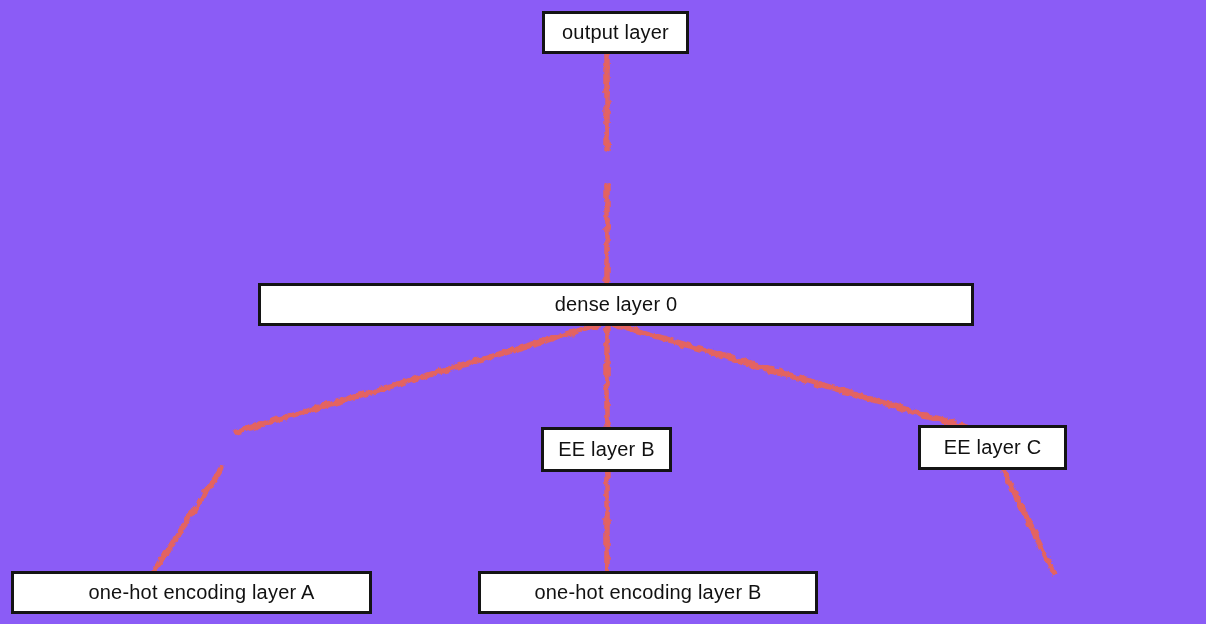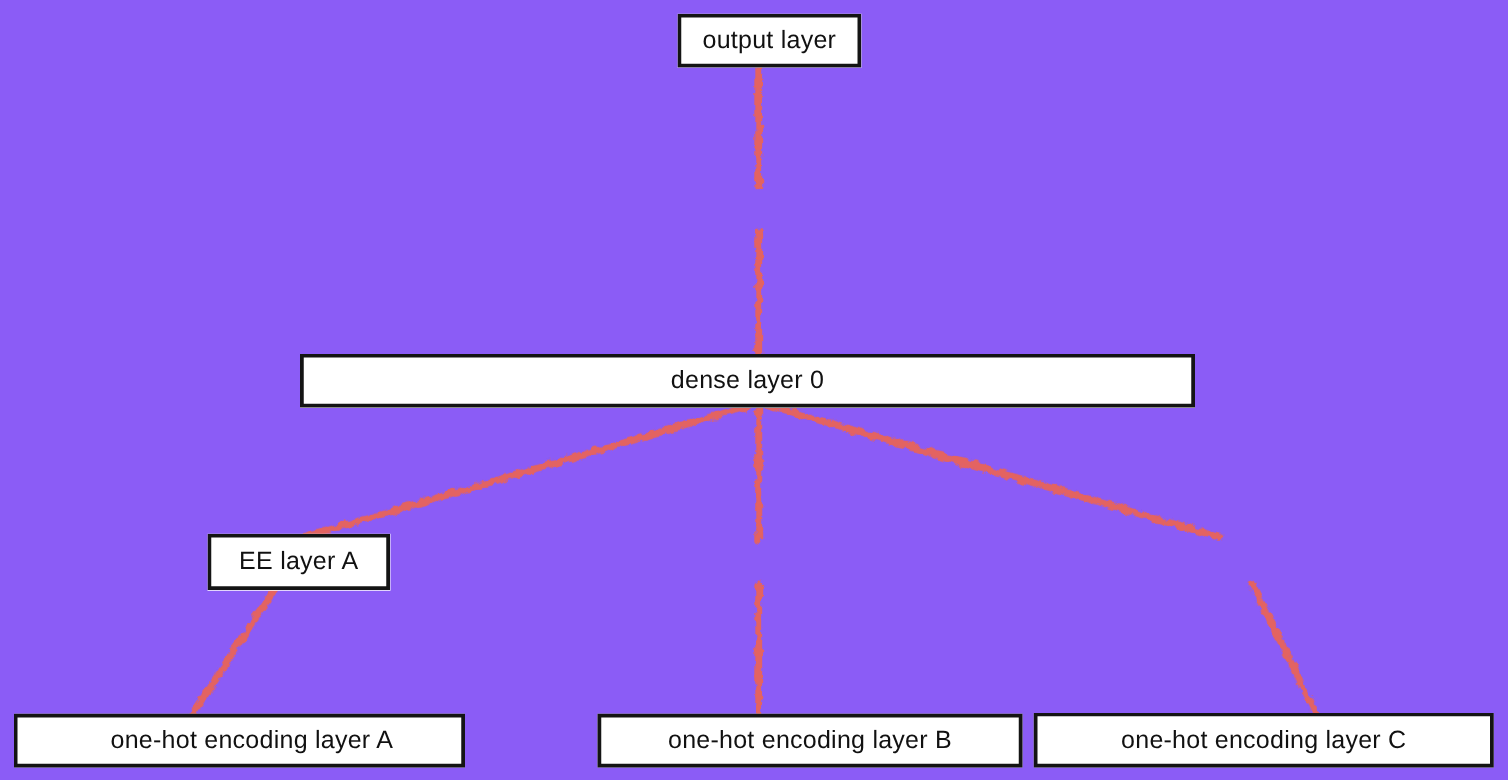--- a/index.html
+++ b/index.html
@@ -33,21 +33,21 @@
     font-size: 20px;
     display: flex;
     align-items: center;
     justify-content: center;
     white-space: nowrap;
     letter-spacing: 0.2px;
   }
   
   .n-output  { left: 542px;  top: 11px;  width: 147px; height: 43px; }
   .n-dense1  { left: 257px;  top: 147px; width: 716px; height: 43px; }
-  .n-dense0  { left: 240px;  top: 283px; width: 716px; height: 43px; }
+  .n-dense0  { left: 258px;  top: 283px; width: 716px; height: 43px; }
   .n-ee-a    { left: 166px;  top: 427px; width: 146px; height: 45px; }
   .n-ee-b    { left: 541px;  top: 427px; width: 131px; height: 45px; }
   .n-ee-c    { left: 918px;  top: 425px; width: 149px; height: 45px; }
   .n-onehot-a{ left: 11px;   top: 571px; width: 361px; height: 43px; padding-left: 20px; }
   .n-onehot-b{ left: 458px;  top: 571px; width: 340px; height: 43px; margin-left: 20px; }
   .n-onehot-c{ left: 827px;  top: 570px; width: 368px; height: 44px; }
 
   .edges line {
     fill: none;
     stroke-width: 5.5px;
@@ -77,23 +77,23 @@
         <line x1="607" y1="574" x2="607" y2="468"></line>
         <line x1="1054" y1="573" x2="1002" y2="468"></line>
       </g>
   </svg>
 
   <div class="node n-output">output layer</div>
 
 
   <div class="node n-dense0">dense layer 0</div>
 
-  <div class="node n-ee-a">EE layer A</div>
 
+  <div class="node n-ee-b">EE layer B</div>
 
+  <div class="node n-ee-c">EE layer C</div>
 
   <div class="node n-onehot-a">one-hot encoding layer A</div>
 
   <div class="node n-onehot-b">one-hot encoding layer B</div>
 
-  <div class="node n-onehot-c">one-hot encoding layer C</div>
 
 </div>
 
 </body></html>

